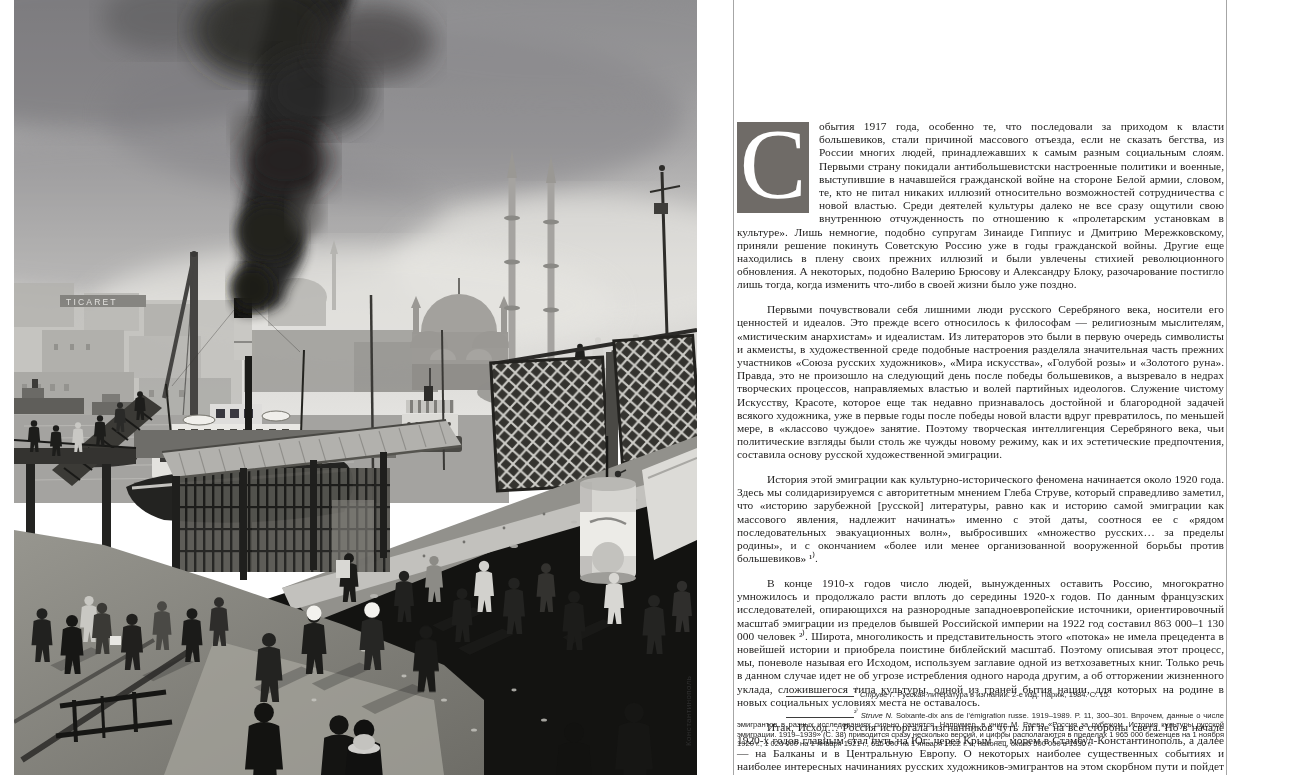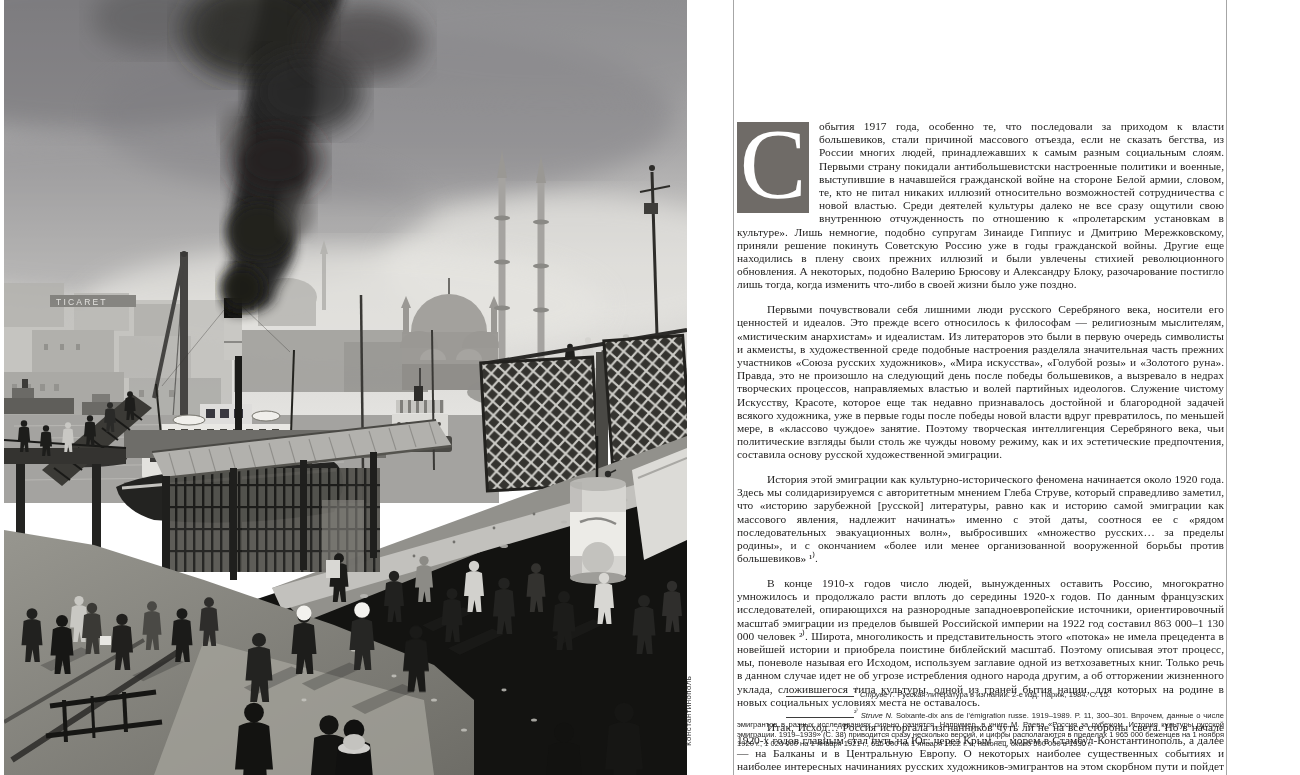--- a/index.html
+++ b/index.html
@@ -2,21 +2,21 @@
 <html><head>
 <meta charset="utf-8">
 <style>
   html,body{margin:0;padding:0;}
   body{
     width:1300px;height:775px;background:#ffffff;overflow:hidden;position:relative;
     font-family:"Liberation Serif",serif;
   }
   .spread{position:absolute;inset:0;}
   
-  .photo{position:absolute;left:4px;top:0;width:683px;height:775px;margin:0;}
+  .photo{position:absolute;left:14px;top:0;width:683px;height:775px;margin:0;}
   .photo svg{display:block;width:683px;height:775px;}
   .photo-caption{
     position:absolute;left:684px;top:654px;height:92px;width:13px;
     writing-mode:vertical-rl;transform:rotate(180deg);
     font-family:"Liberation Sans",sans-serif;font-size:8px;color:#2f2f2f;
     letter-spacing:.4px;white-space:nowrap;
   }
   
   .page-frame{
     position:absolute;left:733px;top:0;width:494px;height:775px;

